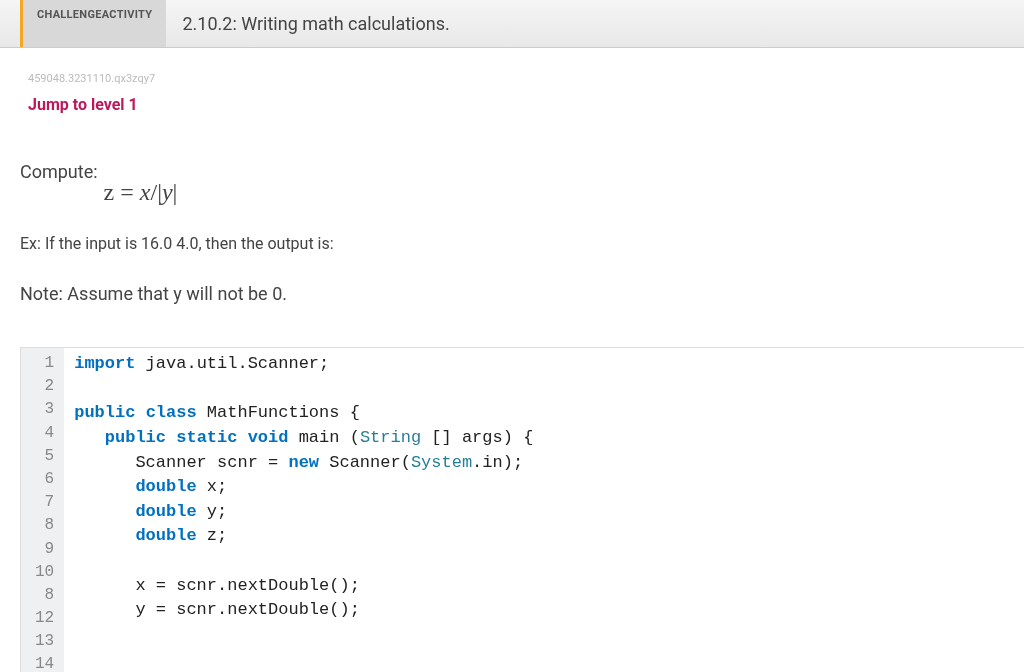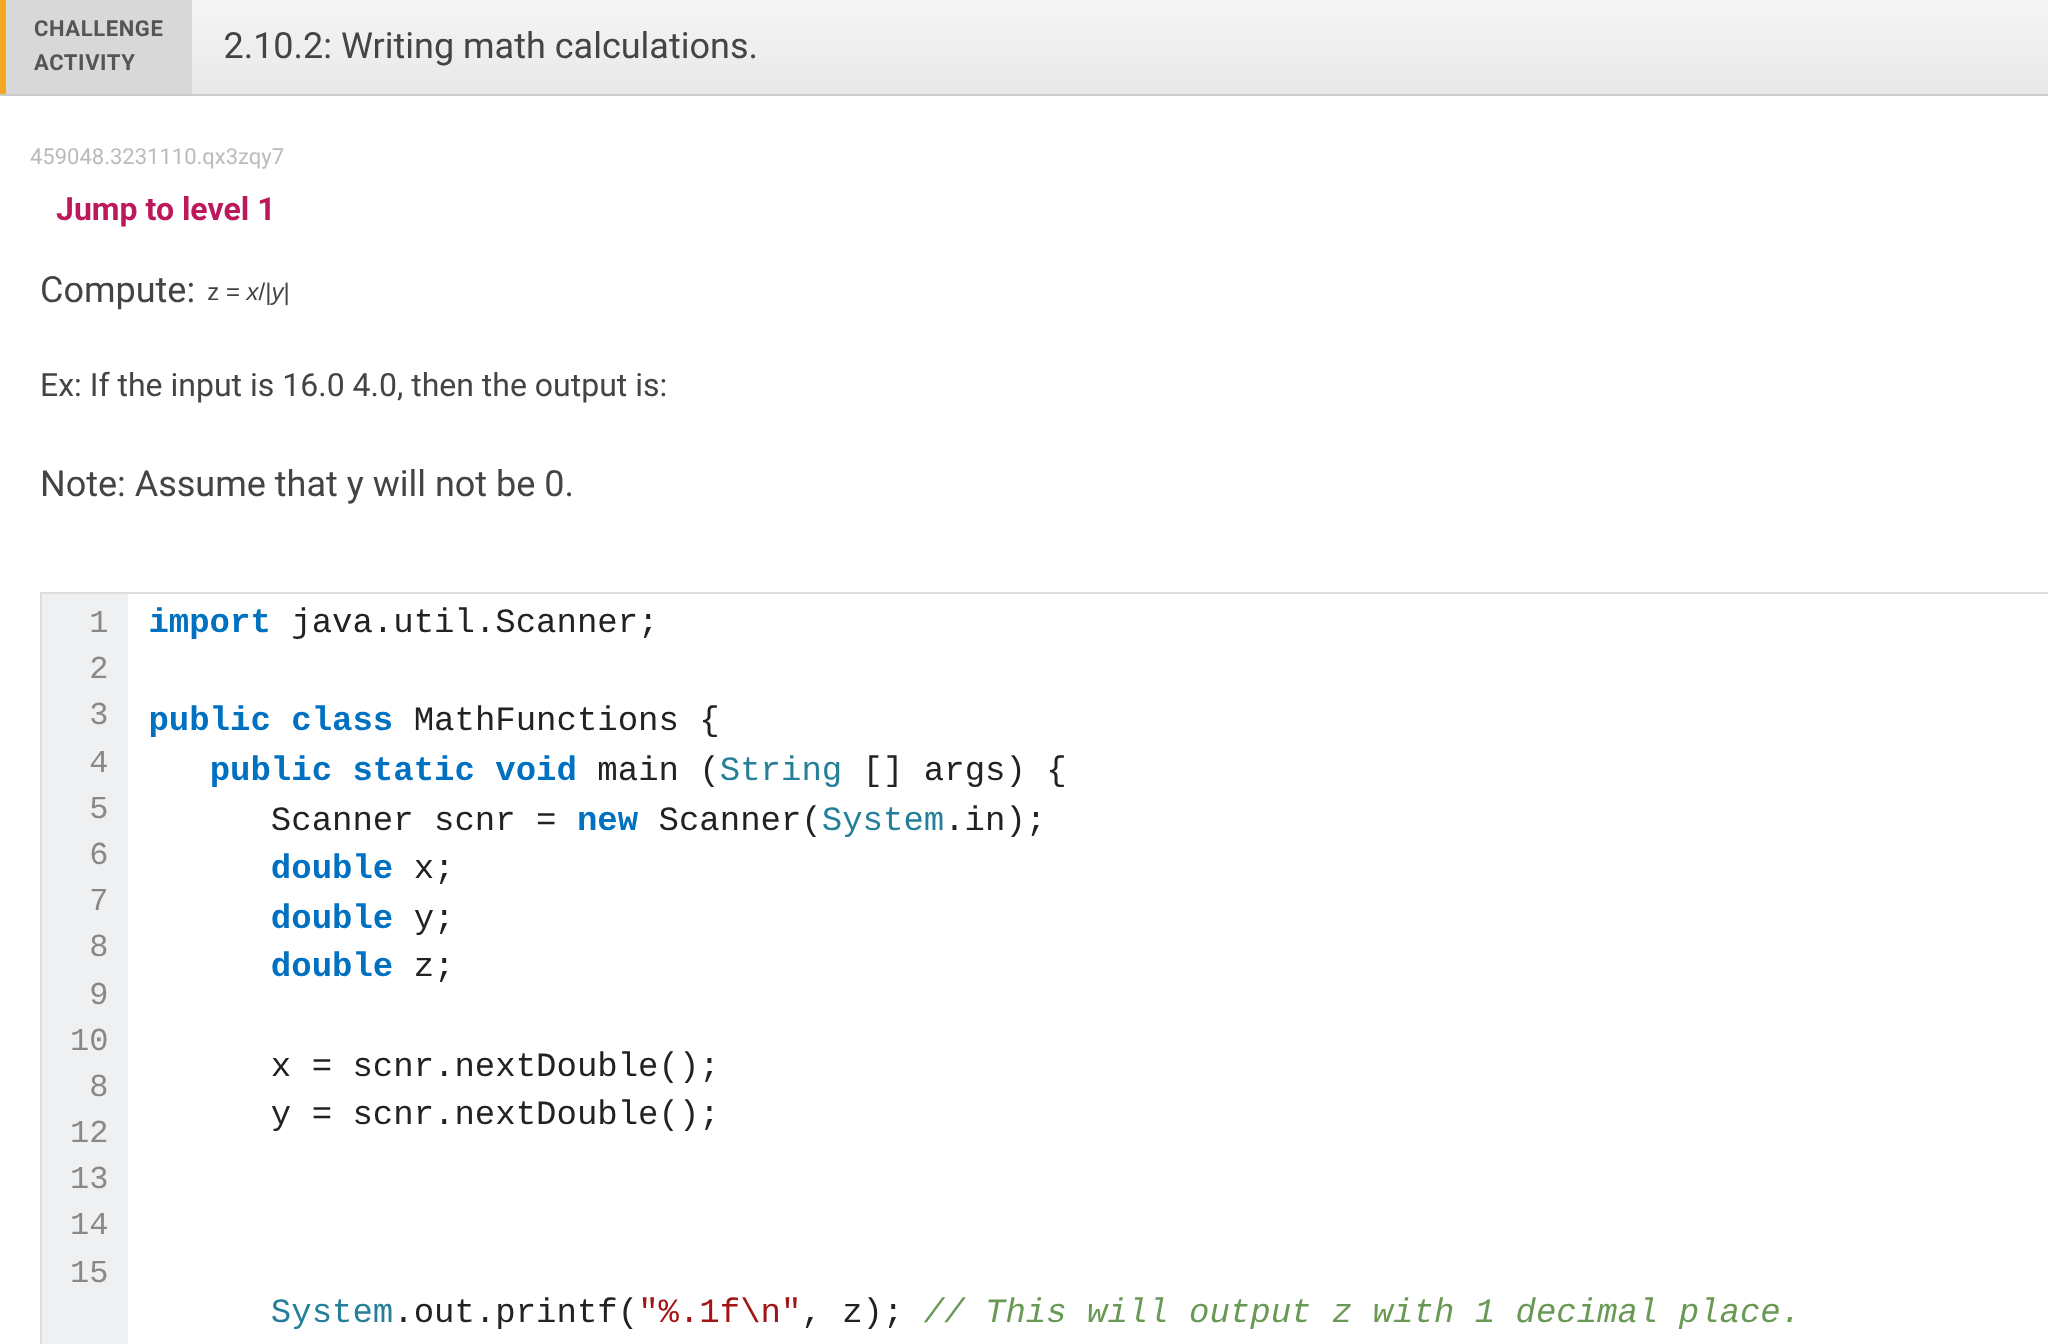--- a/index.html
+++ b/index.html
@@ -19,38 +19,39 @@
   }
   .challenge-label {
     background: #d8d8d8;
     border-left: 3px solid #f5a623;
     padding: 7px 14px;
     font-size: 11px;
     font-weight: 700;
     color: #555;
     line-height: 1.5;
     display: flex;
-    flex-direction: column;
+    flex-direction: row;
     justify-content: center;
     letter-spacing: 0.3px;
+    margin-left: 20px;
   }
   .header-title {
     flex: 1;
     padding: 0 16px;
     font-size: 18px;
     color: #444;
     display: flex;
     align-items: center;
     font-weight: 400;
     text-align: right;
   }
   .subid {
     font-size: 11px;
     color: #bbb;
-    padding: 24px 20px 6px 15px;
+    padding: 24px 20px 6px 28px;
   }
   .jump-link {
     padding: 4px 20px 18px 28px;
     font-size: 16px;
     font-weight: 700;
     color: #be185d;
     cursor: pointer;
   }
   .prompt {
     padding: 0 20px;
@@ -58,22 +59,23 @@
     color: #444;
     line-height: 1.5;
   }
   .compute-line {
     margin-bottom: 22px;
     display: flex;
     align-items: center;
     gap: 6px;
   }
   .math {
-    font-family: Liberation Sans, sans-serif;
-    font-size: 12px;
+    font-family: Liberation Serif, serif;
+    font-size: 24px;
+    margin-top: 42px;
   }
   .math .var { font-style: italic; }
   .example-line { margin-bottom: 24px; font-size: 16px; }
   .output-val {
     font-family: "Consolas", "Menlo", monospace;
     font-size: 17px;
     font-weight: 600;
     color: #444;
     margin: 6px 0 18px 0;
   }

